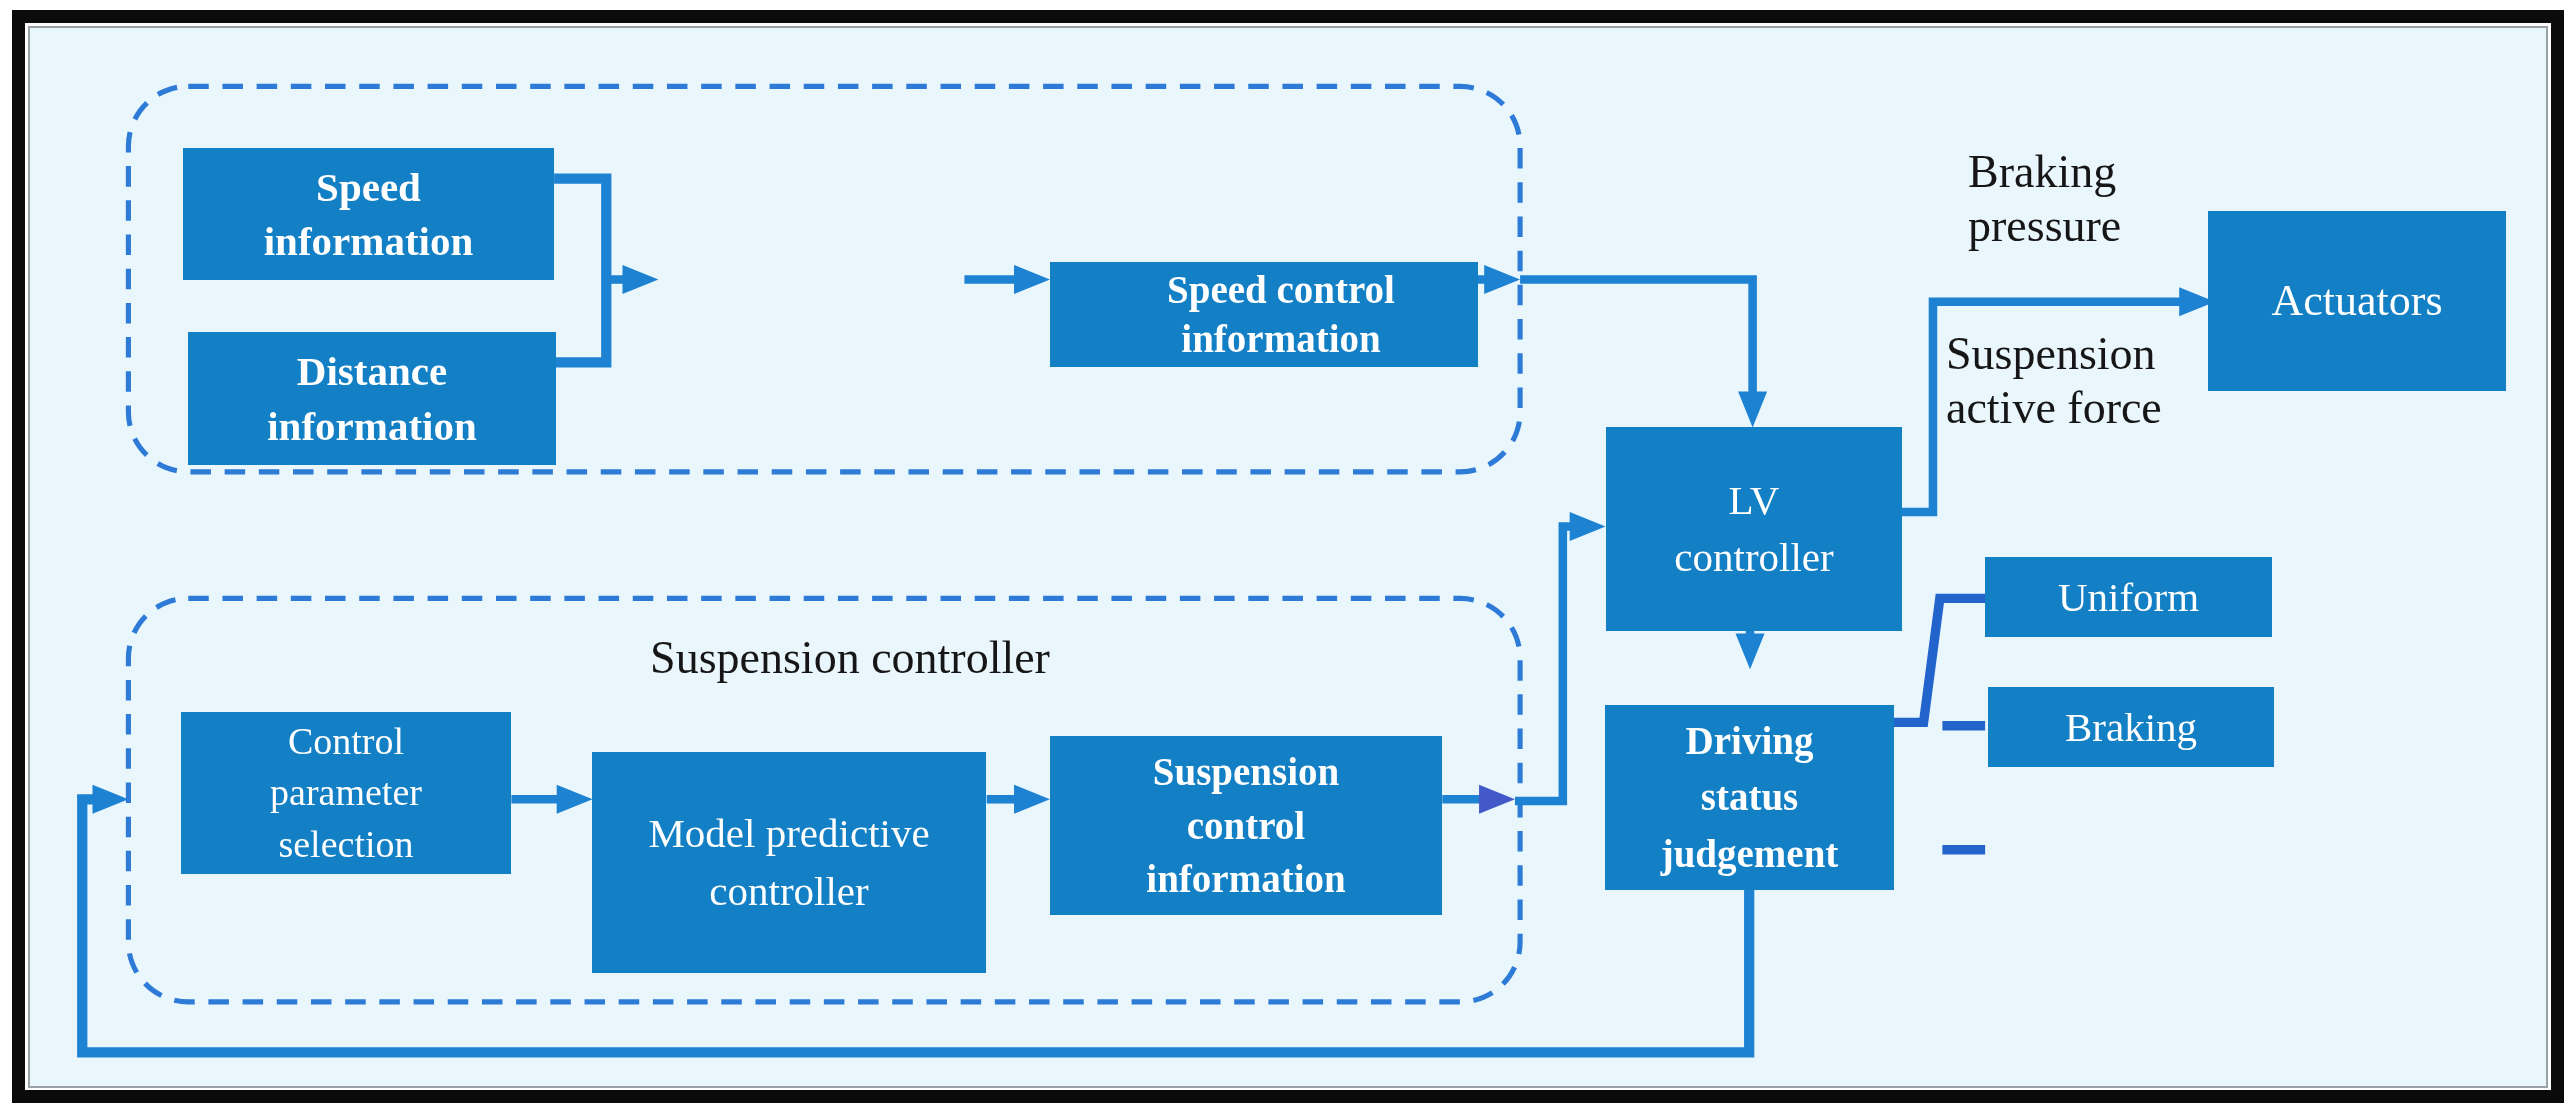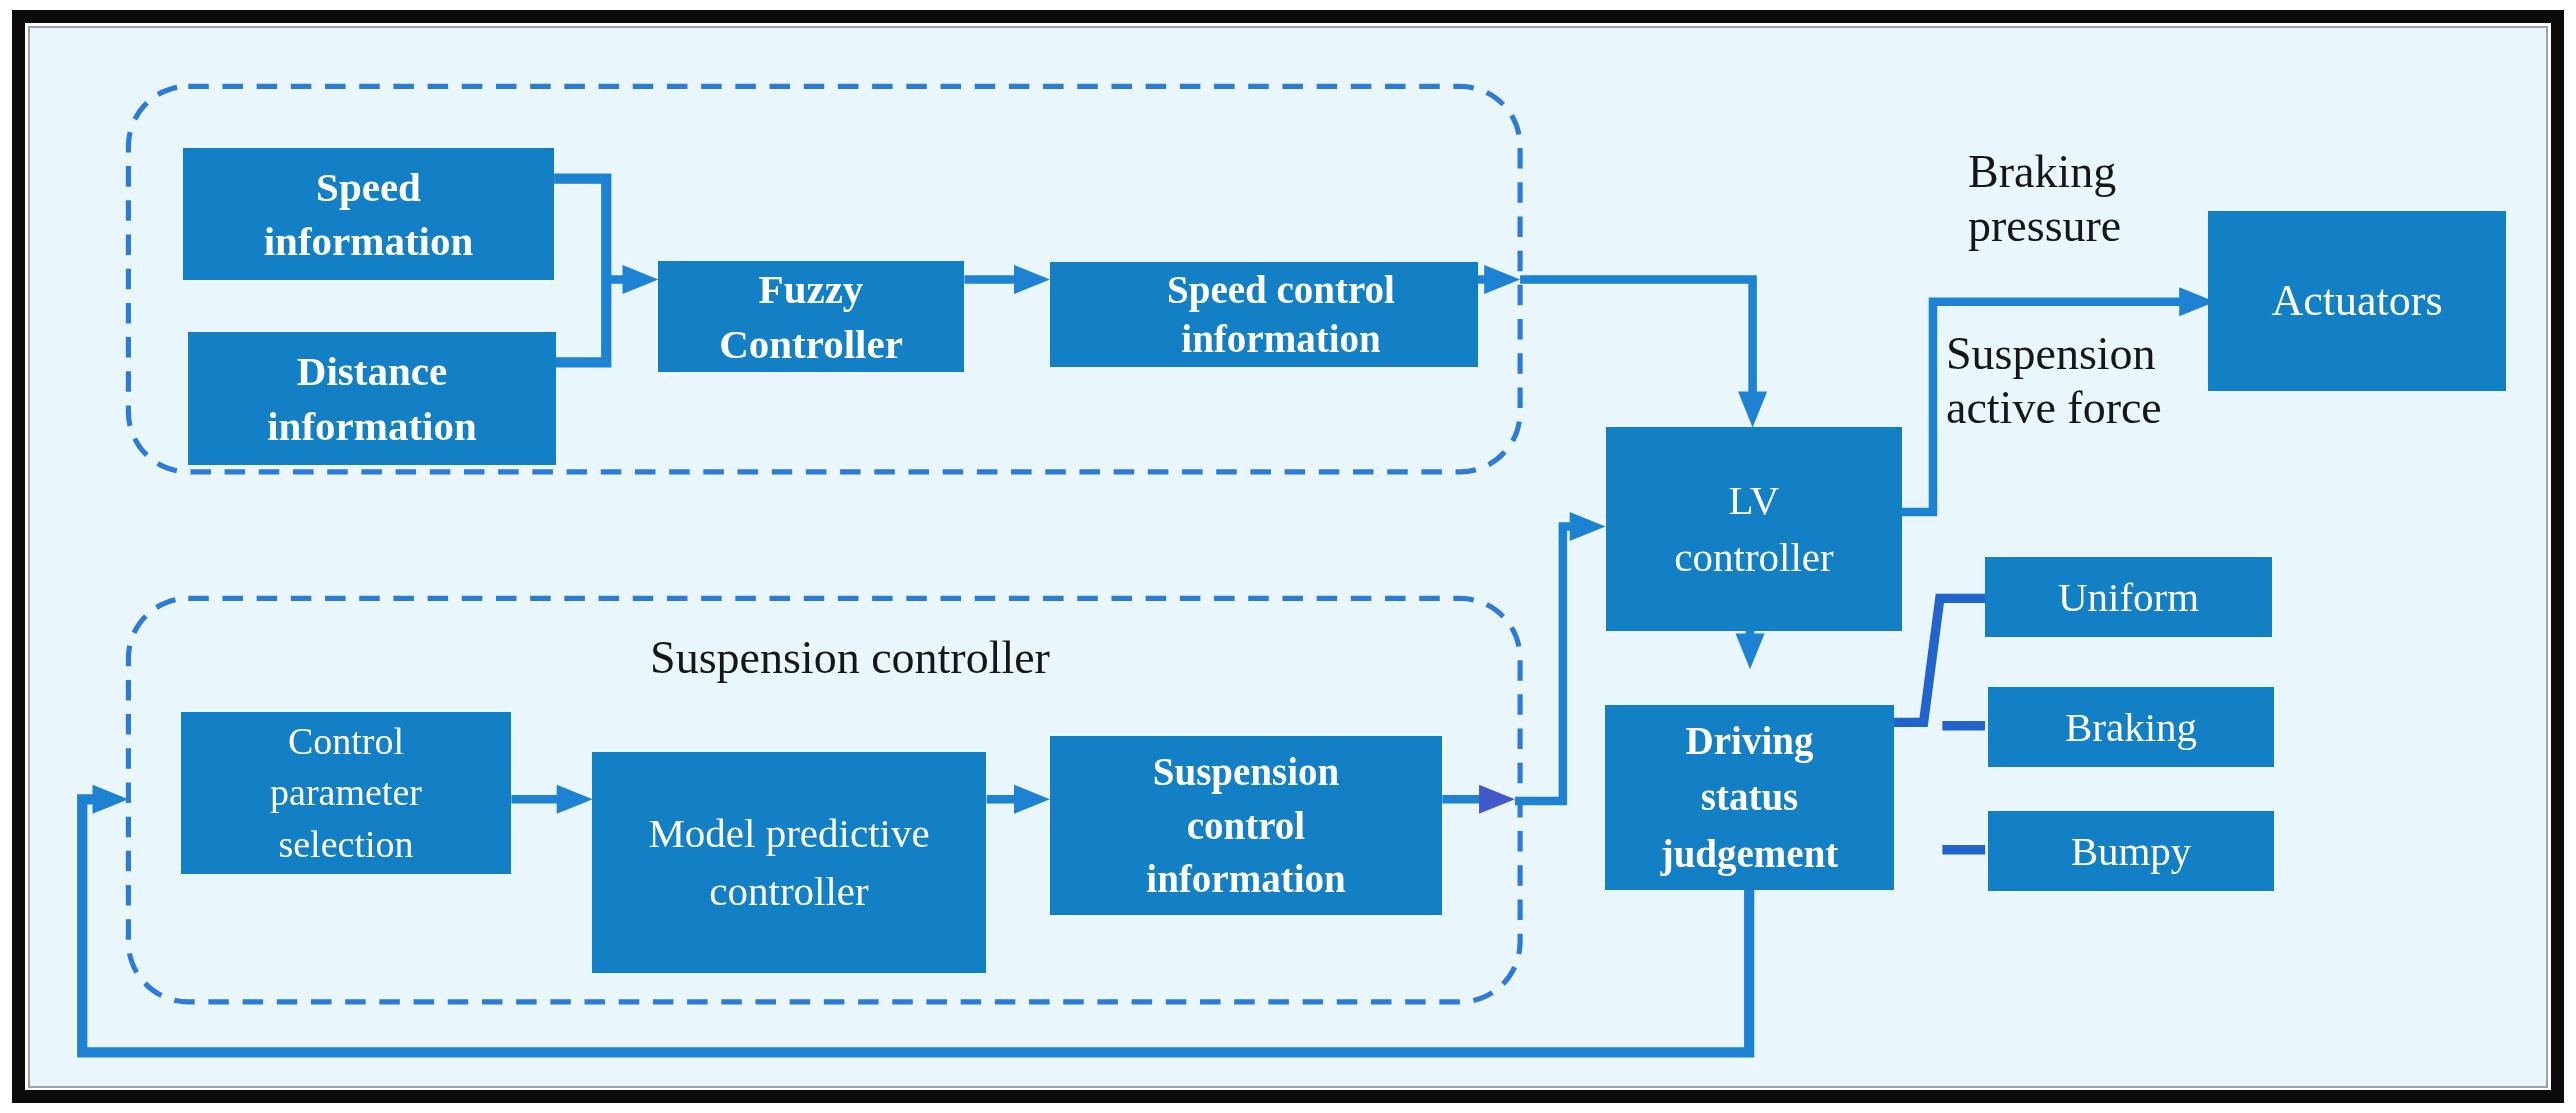--- a/index.html
+++ b/index.html
@@ -80,35 +80,32 @@
 
   <div class="flabel" style="left:1968px;top:145px;font-size:46px;">Braking
 pressure</div>
   <div class="flabel" style="left:1946px;top:327px;font-size:46px;">Suspension
 active force</div>
 
   <div class="node bold" style="left:183px;top:112px;width:371px;height:132px;font-size:41px;">Speed
 information</div>
   <div class="node bold" style="left:188px;top:296px;width:368px;height:133px;font-size:41px;">Distance
 information</div>
-  <div class="node bold" style="left:658px;top:225px;width:306px;height:111px;font-size:41px;">Fuzzy
-Controller</div>
   <div class="node bold" style="left:1050px;top:226px;width:394px;height:105px;font-size:39px;line-height:1.25;padding-left:34px;">Speed control
 information</div>
   <div class="node" style="left:181px;top:712px;width:330px;height:162px;font-size:38px;line-height:1.35;">Control
 parameter
 selection</div>
   <div class="node" style="left:592px;top:752px;width:394px;height:221px;font-size:41px;line-height:1.4;">Model predictive
 controller</div>
   <div class="node bold" style="left:1050px;top:700px;width:392px;height:179px;font-size:39px;line-height:1.38;">Suspension
 control
 information</div>
   <div class="node" style="left:1606px;top:427px;width:296px;height:204px;font-size:41px;line-height:1.4;">LV
 controller</div>
   <div class="node" style="left:2208px;top:211px;width:298px;height:180px;font-size:44px;">Actuators</div>
   <div class="node bold" style="left:1605px;top:669px;width:289px;height:185px;font-size:39px;line-height:1.45;">Driving
 status
 judgement</div>
   <div class="node" style="left:1985px;top:557px;width:287px;height:80px;font-size:41px;">Uniform</div>
   <div class="node" style="left:1988px;top:687px;width:286px;height:80px;font-size:41px;">Braking</div>
-  <div class="node" style="left:1988px;top:811px;width:286px;height:80px;font-size:41px;">Bumpy</div>
 </div>
 
 
 </body></html>

